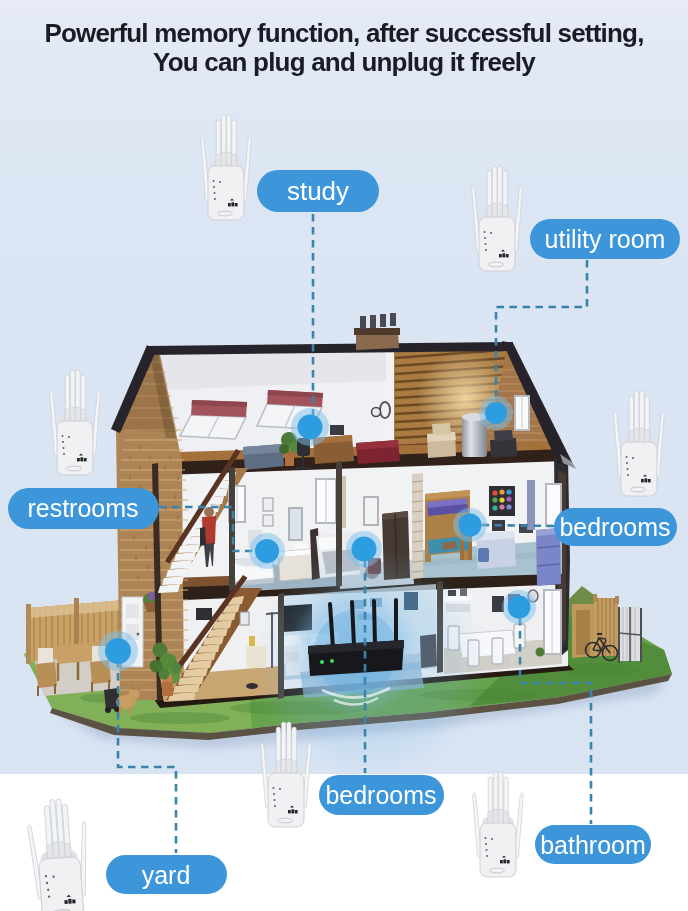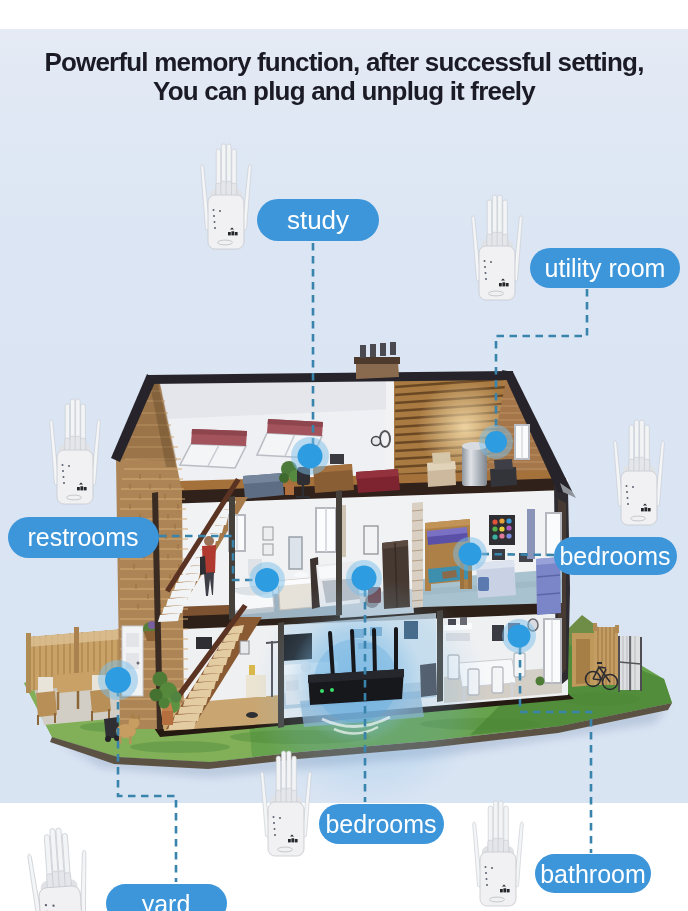--- a/index.html
+++ b/index.html
@@ -1,17 +1,17 @@
 <!DOCTYPE html>
 <html><head>
 <meta charset="utf-8">
 <style>
 html,body{margin:0;padding:0;}
 body{width:688px;height:911px;overflow:hidden;font-family:"Liberation Sans",sans-serif;}
-#stage{position:relative;width:688px;height:774px;background:linear-gradient(180deg,#e6ebf5 0%,#e0e8f4 10%,#dbe5f3 30%,#d9e4f3 100%);margin-top:29px;}
+#stage{position:relative;width:688px;height:774px;background:linear-gradient(180deg,#e6ebf5 0%,#e0e8f4 10%,#dbe5f3 30%,#d9e4f3 100%);}
 svg{position:absolute;left:0;top:0;}
 </style>
 </head>
 <body>
 <div id="stage">
 <svg width="688" height="911" viewBox="0 0 688 911">
 <defs>
 <filter id="soft" x="-40%" y="-40%" width="180%" height="180%">
           <feGaussianBlur stdDeviation="5"></feGaussianBlur>
         </filter>

